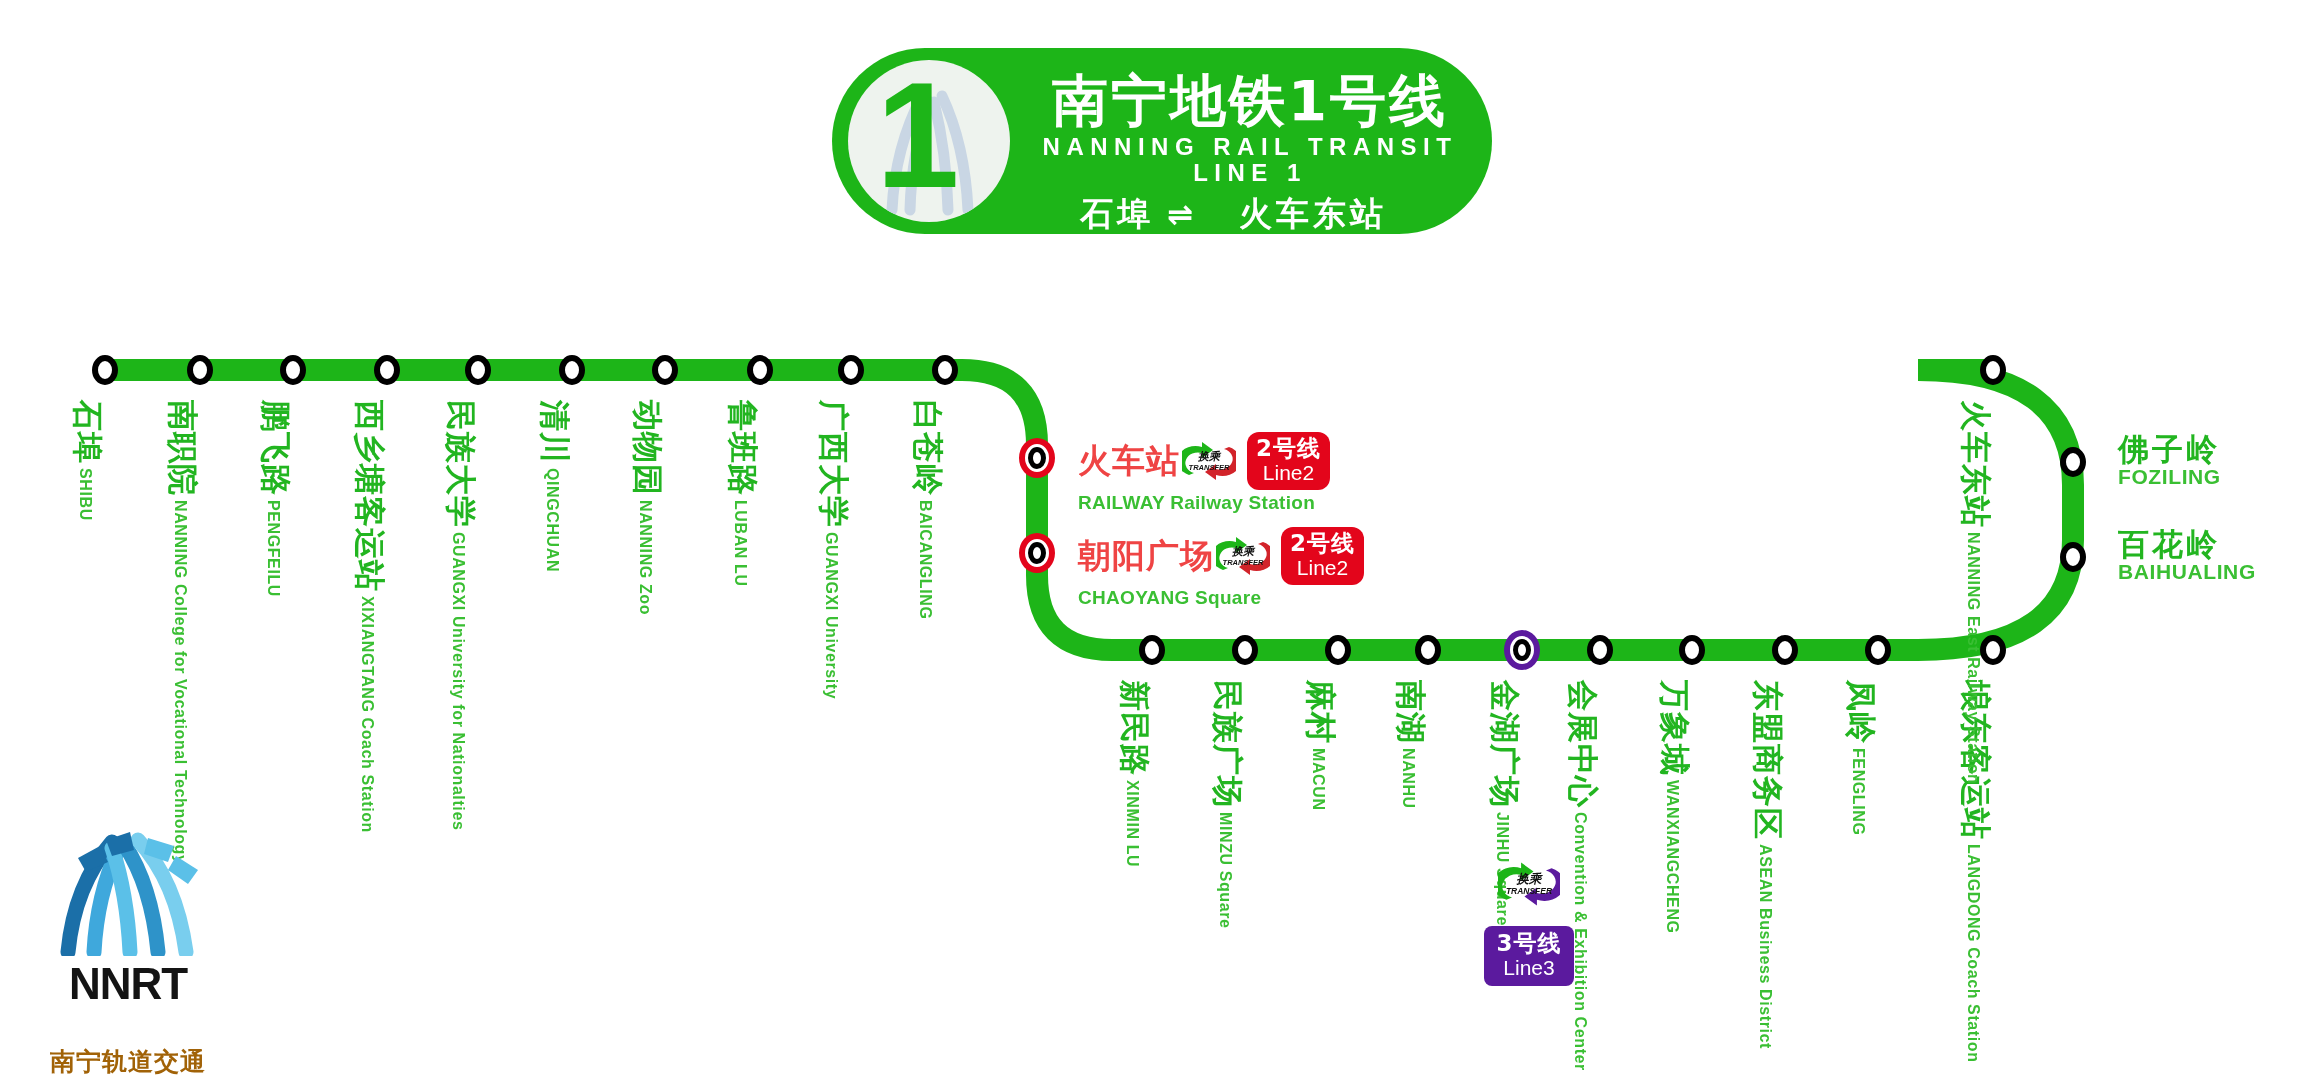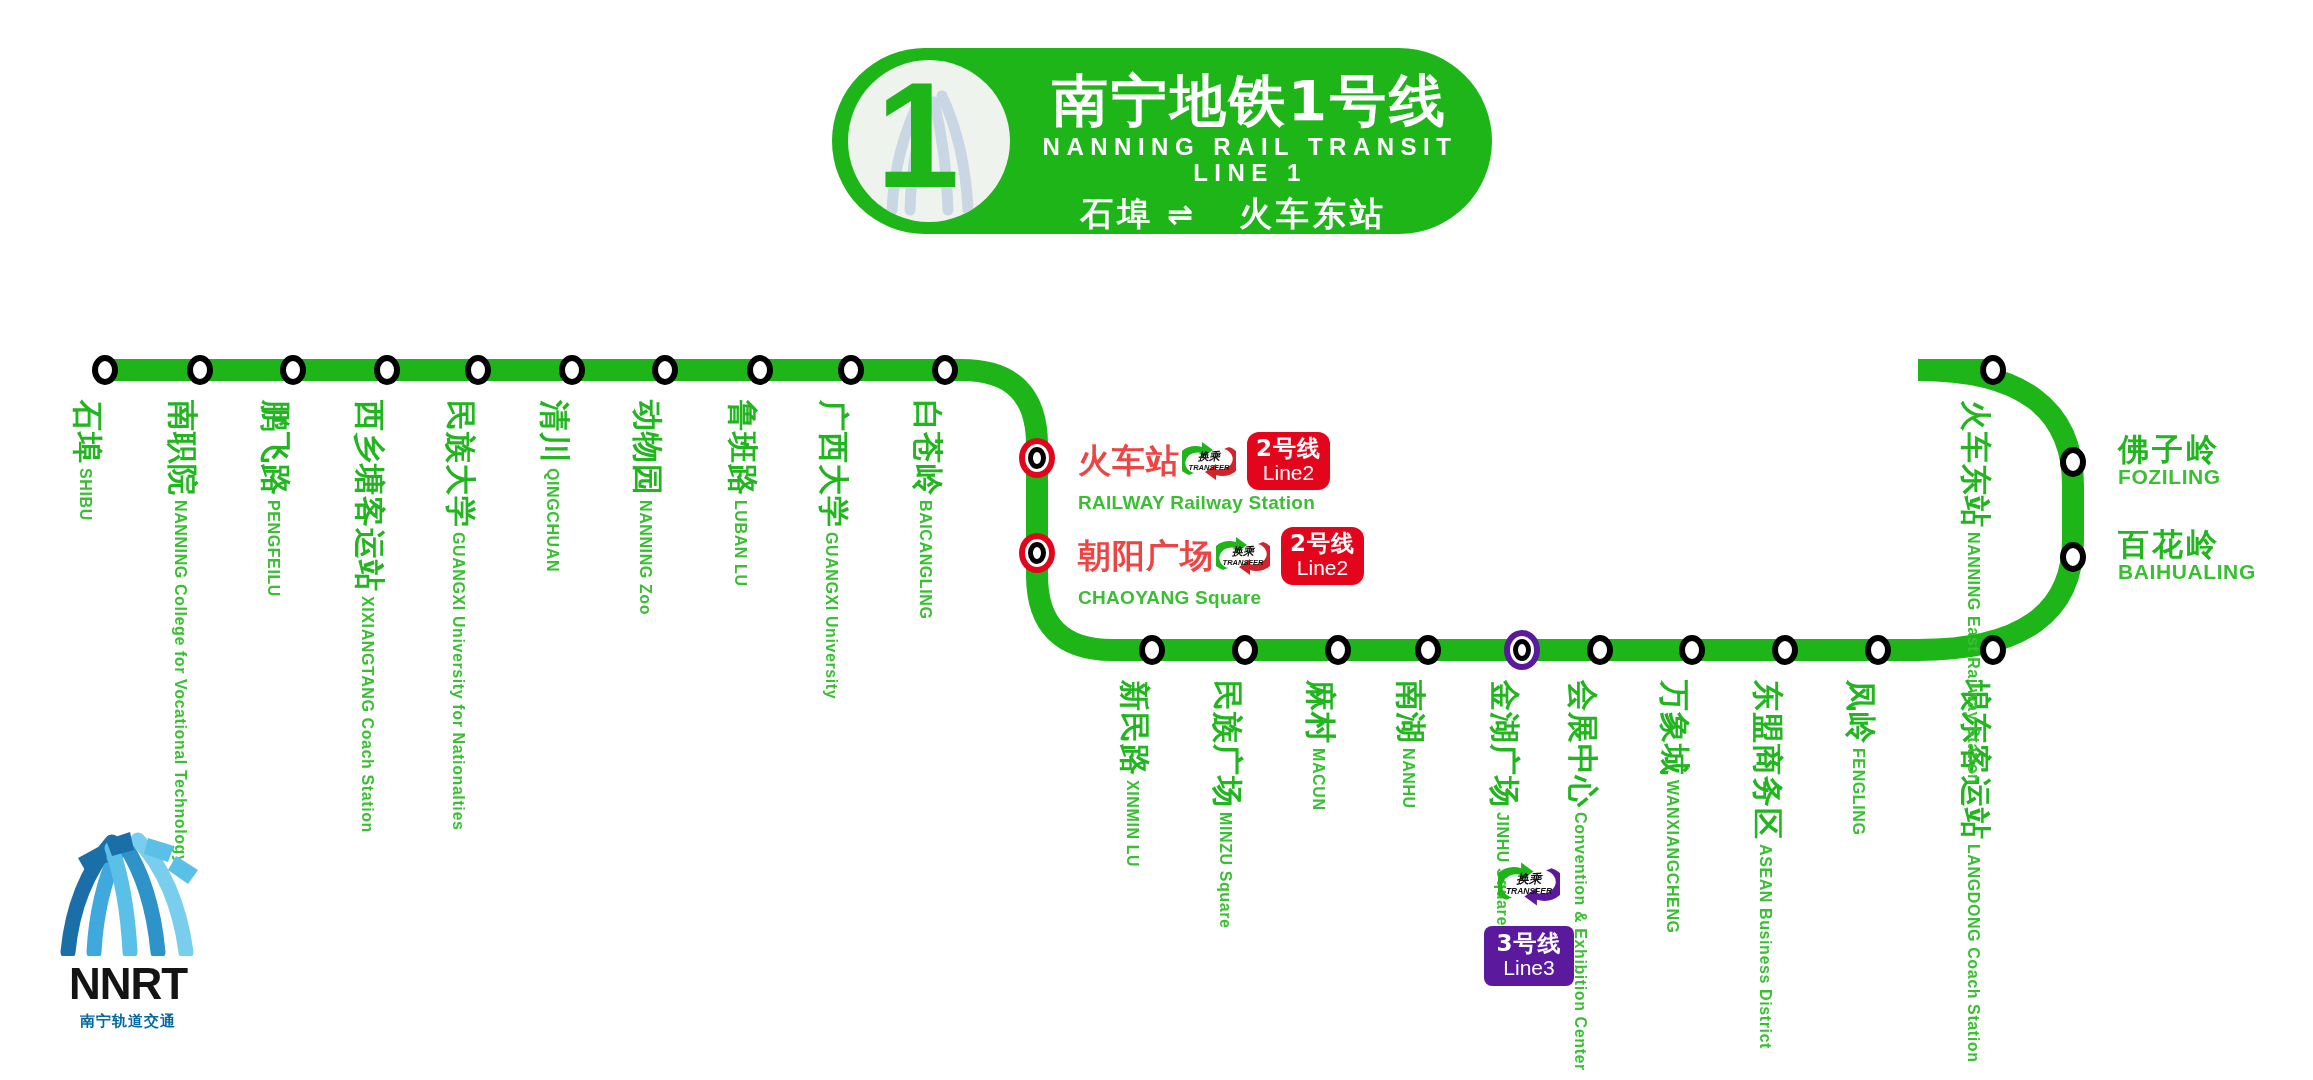--- a/index.html
+++ b/index.html
@@ -299,26 +299,27 @@
   }
   #nnrt-wordmark {
     font-size: 44px;
     font-weight: bold;
     color: #141414;
     letter-spacing: -1px;
     line-height: 48px;
     font-family: "Liberation Sans", sans-serif;
   }
   #nnrt-cn {
-    font-size: 15px;
-    font-weight: bold;
-    color: #0369a1;
+    font-size: 25px;
+    font-weight: bold;
+    color: #a16207;
     letter-spacing: 1px;
     line-height: 26px;
     font-family: "DejaVu Sans", sans-serif;
+    margin-top: 41px;
   }
 </style>
 </head>
 <body>
 
 <svg id="route-svg" viewBox="0 0 2313 1080">
   <path d="M 105 370
            L 962 370
            Q 1037 370 1037 445
            L 1037 575

